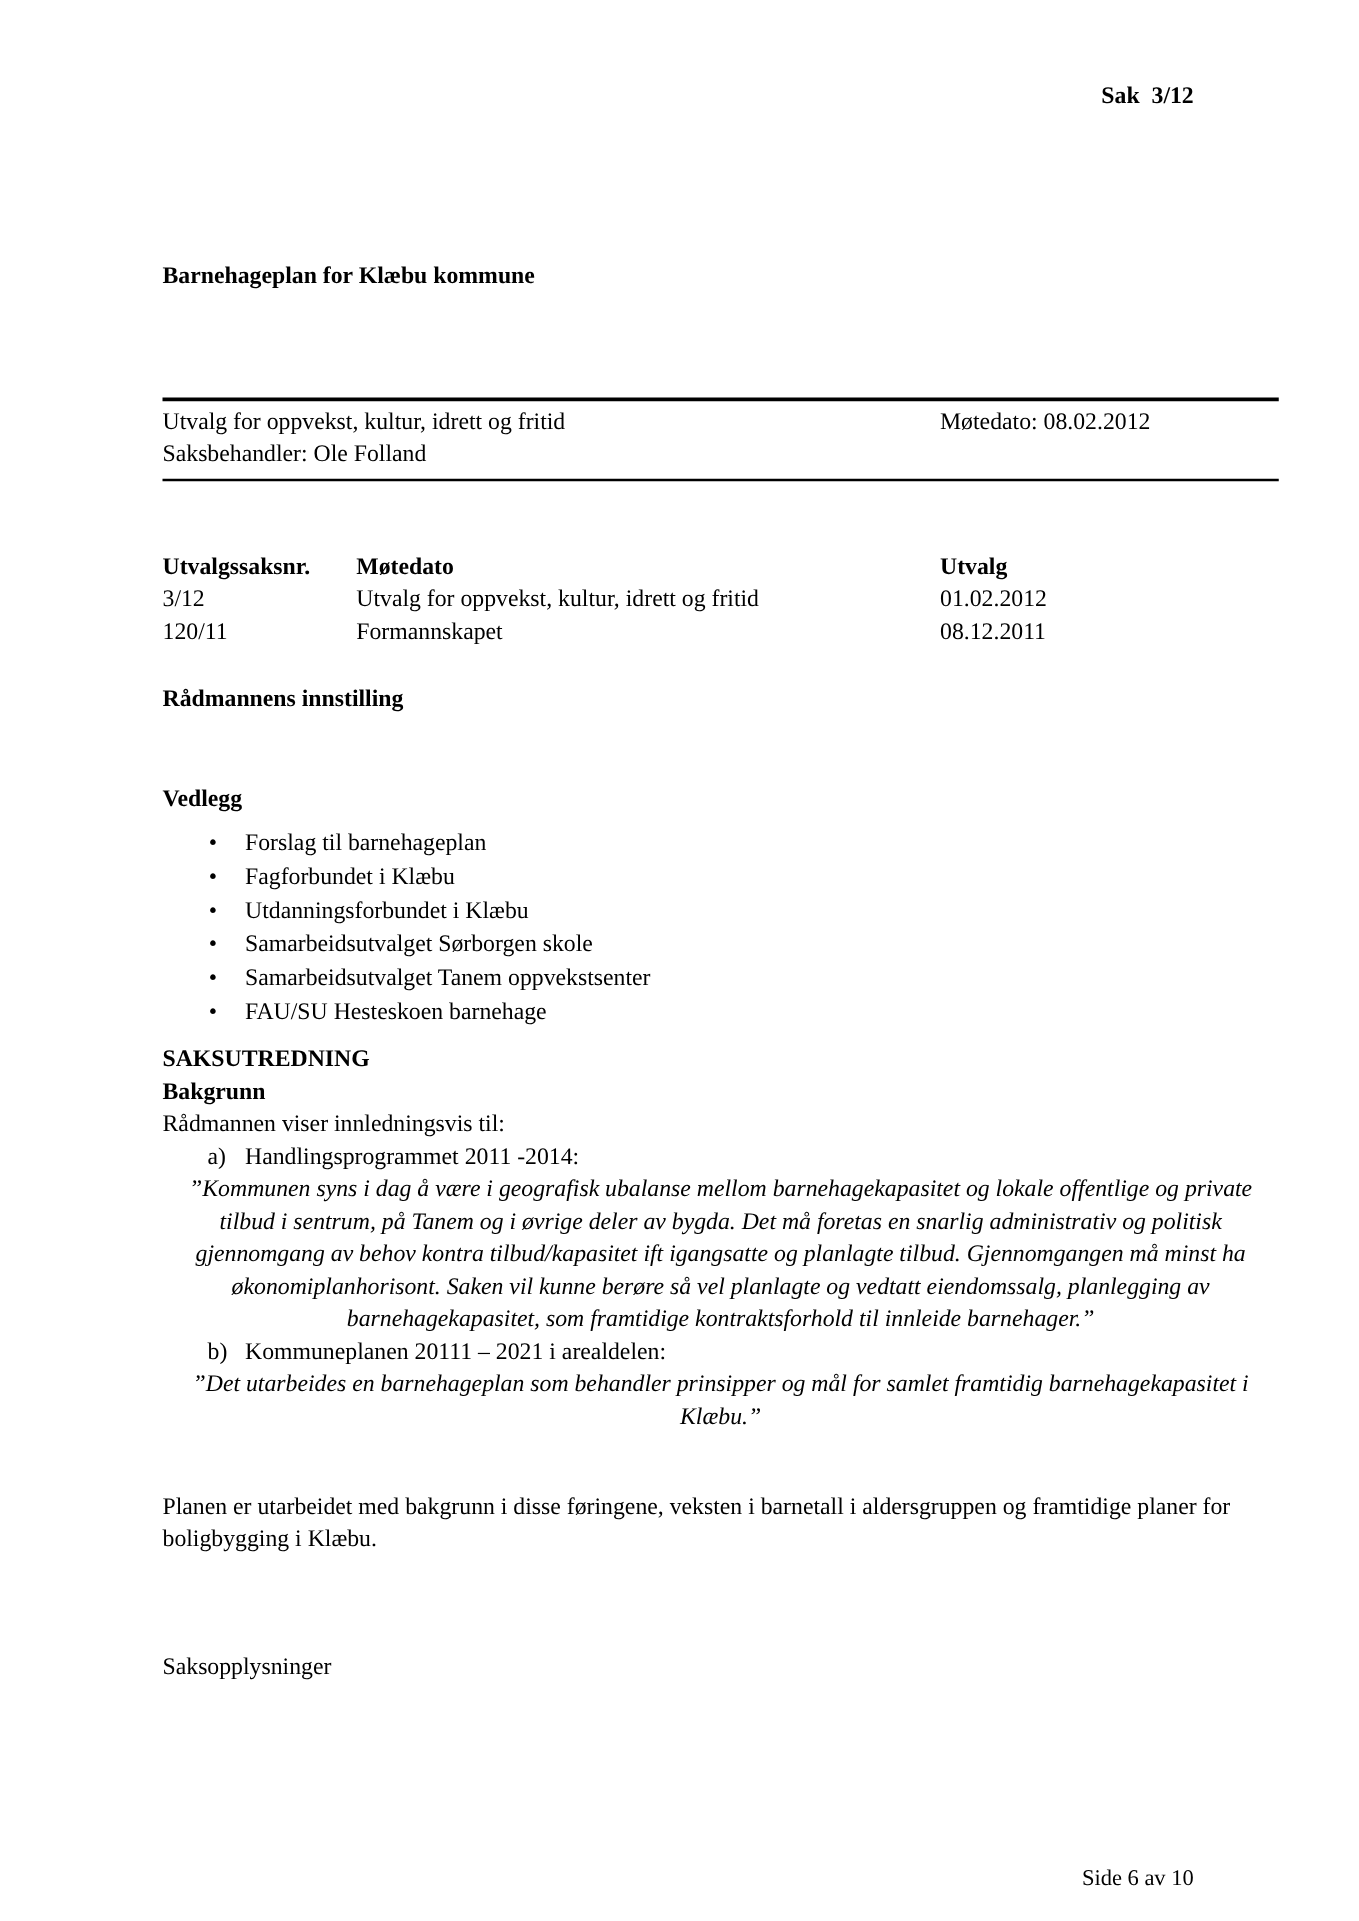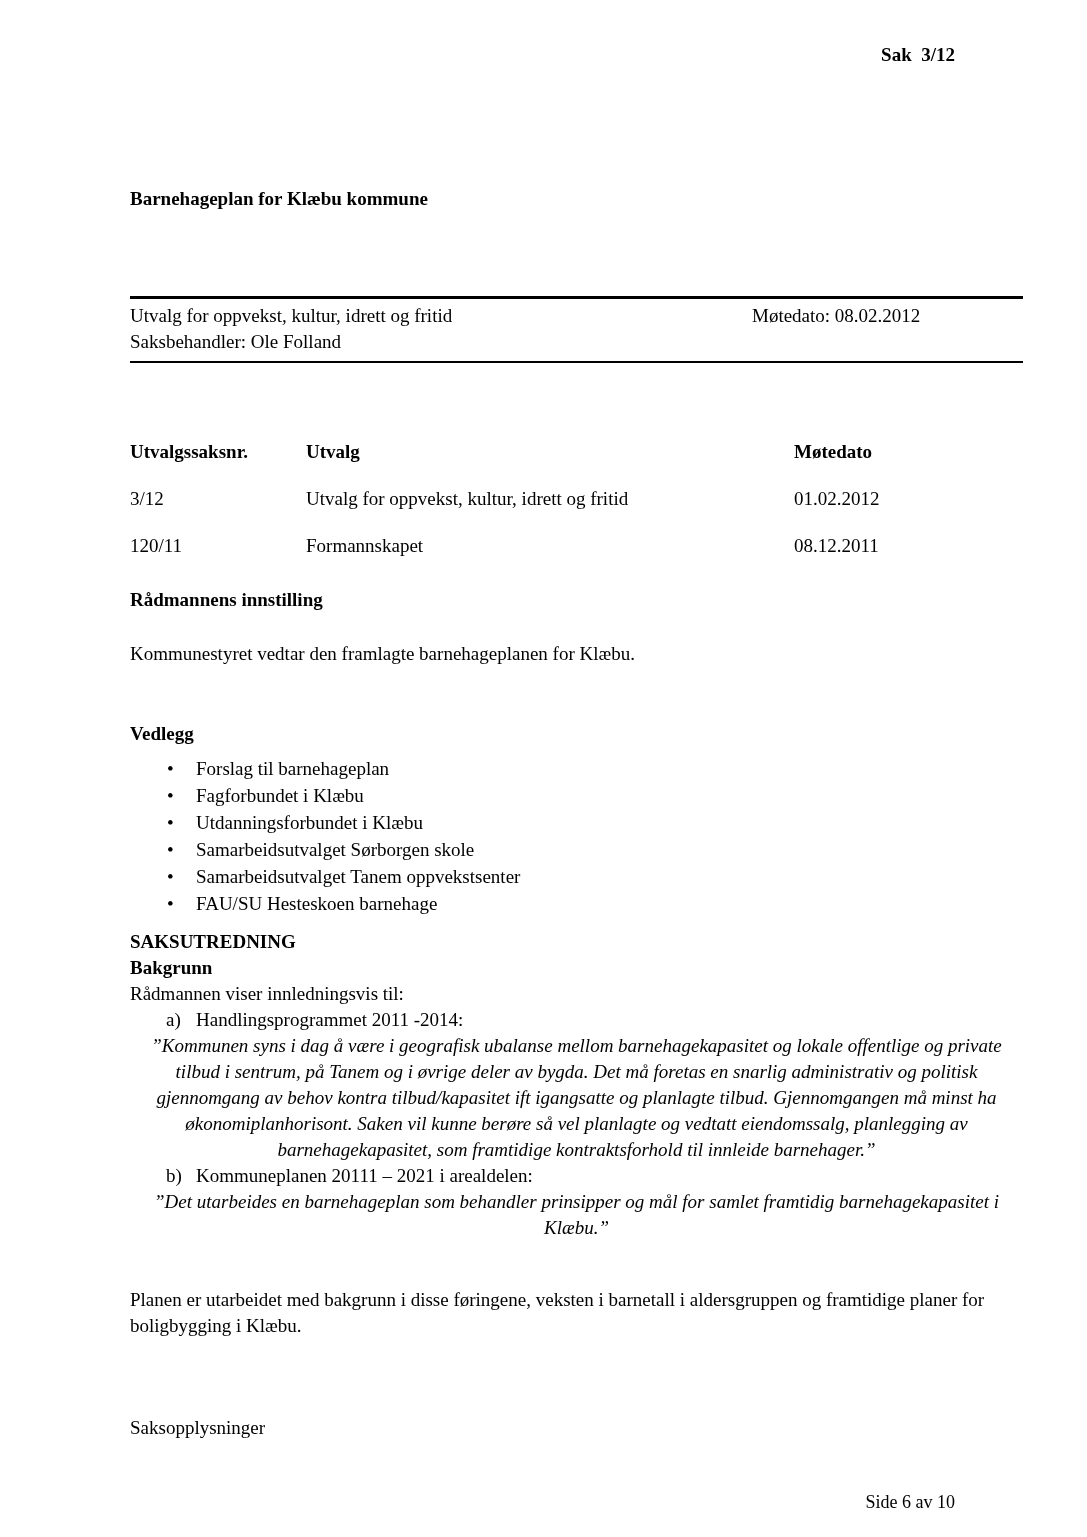--- a/index.html
+++ b/index.html
@@ -10,21 +10,21 @@
     position: relative;
     font-family: "Liberation Serif", serif;
     color: #000000;
     font-size: 19px;
     line-height: 26px;
   }
   .page {
     position: relative;
     width: 1087px;
     height: 1537px;
-    padding: 42px 64px 0 130px;
+    padding: 64px 64px 0 130px;
   }
   .sak-ref {
     text-align: right;
     font-weight: bold;
     white-space: pre;
     margin-right: 68px;
   }
   .doc-title {
     font-weight: bold;
     margin-top: 118px;
@@ -33,24 +33,23 @@
     margin-top: 84px;
     border-top: 3px solid #000;
     border-bottom: 2px solid #000;
     padding: 4px 0 6px 0;
   }
   .header-table .row1 {
     display: grid;
     grid-template-columns: 622px 1fr;
   }
   .case-table {
-    margin-top: 76px;
+    margin-top: 56px;
     display: grid;
     grid-template-columns: 155px 467px 1fr;
-    gap: 21px;
   }
   .case-table .cell { }
   .case-table .head { font-weight: bold; }
   .rec-heading { margin-top: 28px; font-weight: bold; }
   .rec-body { margin-top: 28px; }
   .vedlegg-heading { margin-top: 54px; font-weight: bold; }
   .bullet-list { list-style: none; margin-top: 8px; }
   .bullet-list li {
     position: relative;
     padding-left: 66px;
@@ -98,34 +97,33 @@
   <div class="header-table">
     <div class="row1">
       <span>Utvalg for oppvekst, kultur, idrett og fritid</span>
       <span>Møtedato: 08.02.2012</span>
     </div>
     <div>Saksbehandler: Ole Folland</div>
   </div>
 
   <div class="case-table">
     <div class="cell head">Utvalgssaksnr.</div>
+    <div class="cell head">Møtedato</div>
     <div class="cell head">Utvalg</div>
-    <div class="cell head">Møtedato</div>
 
     <div class="cell">3/12</div>
     <div class="cell">Utvalg for oppvekst, kultur, idrett og fritid</div>
     <div class="cell">01.02.2012</div>
 
     <div class="cell">120/11</div>
     <div class="cell">Formannskapet</div>
     <div class="cell">08.12.2011</div>
   </div>
 
   <div class="rec-heading">Rådmannens innstilling</div>
-  <div class="rec-body">Kommunestyret vedtar den framlagte barnehageplanen for Klæbu.</div>
 
   <div class="vedlegg-heading">Vedlegg</div>
   <ul class="bullet-list">
     <li><span class="bullet">•</span><span>Forslag til barnehageplan</span></li>
     <li><span class="bullet">•</span><span>Fagforbundet i Klæbu</span></li>
     <li><span class="bullet">•</span><span>Utdanningsforbundet i Klæbu</span></li>
     <li><span class="bullet">•</span><span>Samarbeidsutvalget Sørborgen skole</span></li>
     <li><span class="bullet">•</span><span>Samarbeidsutvalget Tanem oppvekstsenter</span></li>
     <li><span class="bullet">•</span><span>FAU/SU Hesteskoen barnehage</span></li>
   </ul>

